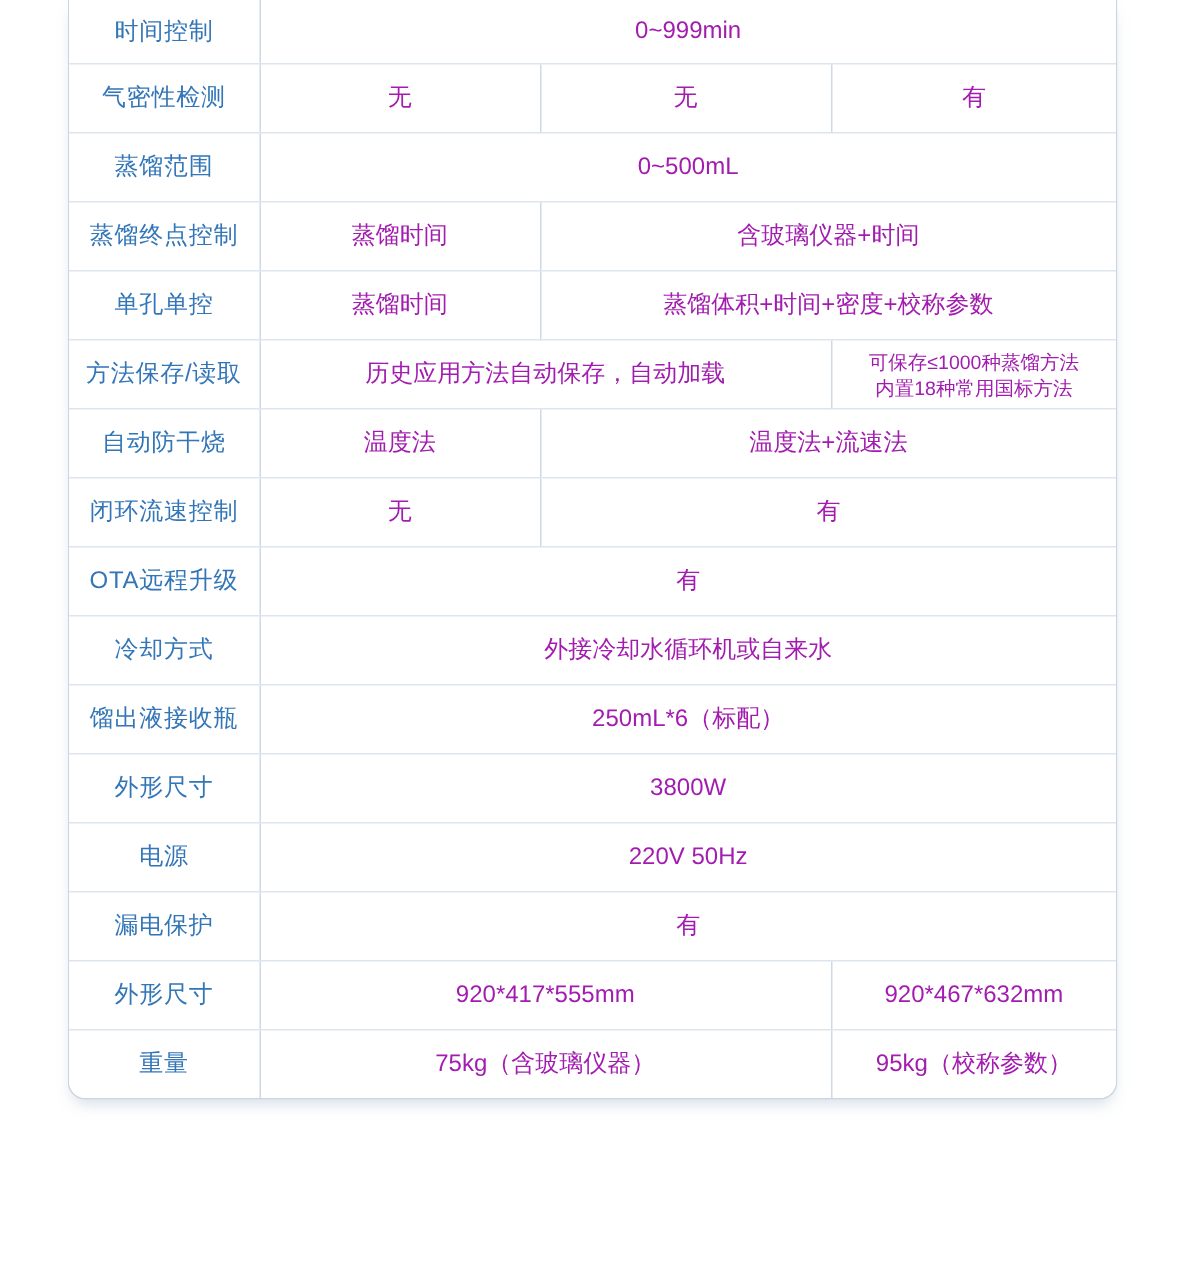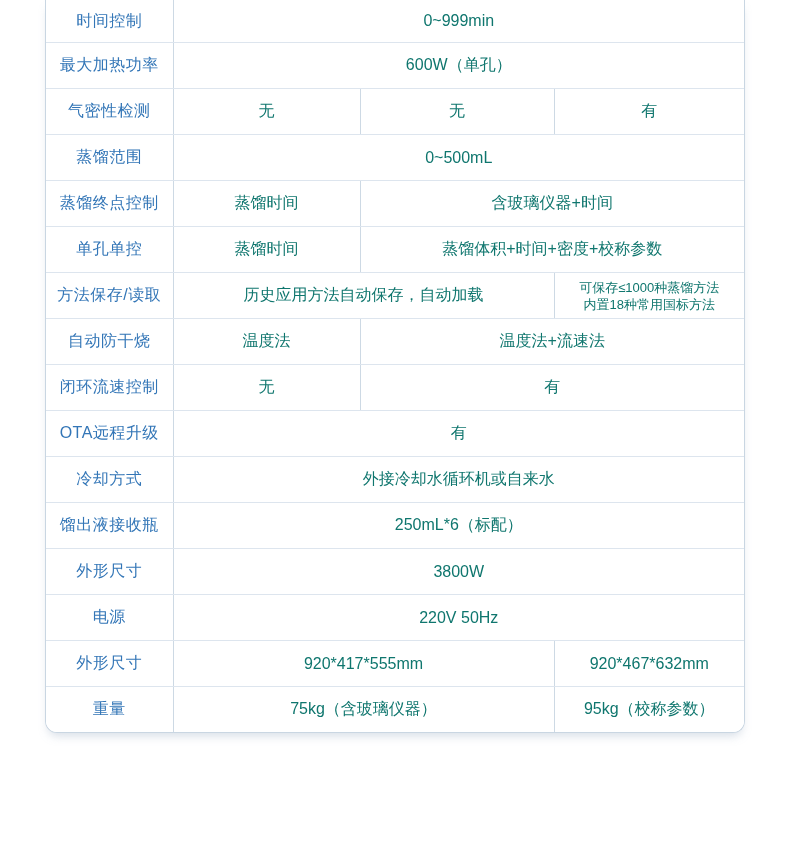--- a/index.html
+++ b/index.html
@@ -39,21 +39,21 @@
     padding: 0 6px;
     background: #ffffff;
   }
   table.spec-table tr:first-child td { height: 42px; }
   td.label-cell {
     color: #3376b7;
     font-size: 16px;
     letter-spacing: 0.5px;
   }
   td.value-cell {
-    color: #0f766e;
+    color: #a21caf;
     font-size: 16px;
   }
   td.value-cell.small {
     font-size: 13px;
     line-height: 17px;
     padding: 0 10px;
   }
 </style>
 </head>
 <body>
@@ -63,24 +63,20 @@
     <colgroup>
       <col style="width:127px">
       <col style="width:187px">
       <col style="width:194px">
       <col style="width:190px">
     </colgroup>
     <tbody>
         <tr>
           <td class="label-cell">时间控制</td>
           <td class="value-cell" colspan="3">0~999min</td>
-        </tr>
-        <tr>
-          <td class="label-cell">最大加热功率</td>
-          <td class="value-cell" colspan="3">600W（单孔）</td>
         </tr>
         <tr>
           <td class="label-cell">气密性检测</td>
           <td class="value-cell" colspan="1">无</td>
           <td class="value-cell" colspan="1">无</td>
           <td class="value-cell" colspan="1">有</td>
         </tr>
         <tr>
           <td class="label-cell">蒸馏范围</td>
           <td class="value-cell" colspan="3">0~500mL</td>
@@ -127,20 +123,24 @@
         </tr>
         <tr>
           <td class="label-cell">外形尺寸</td>
           <td class="value-cell" colspan="3">3800W</td>
         </tr>
         <tr>
           <td class="label-cell">电源</td>
           <td class="value-cell" colspan="3">220V 50Hz</td>
         </tr>
         <tr>
+          <td class="label-cell">漏电保护</td>
+          <td class="value-cell" colspan="3">有</td>
+        </tr>
+        <tr>
           <td class="label-cell">外形尺寸</td>
           <td class="value-cell" colspan="2">920*417*555mm</td>
           <td class="value-cell" colspan="1">920*467*632mm</td>
         </tr>
         <tr>
           <td class="label-cell">重量</td>
           <td class="value-cell" colspan="2">75kg（含玻璃仪器）</td>
           <td class="value-cell" colspan="1">95kg（校称参数）</td>
         </tr>
       </tbody>

